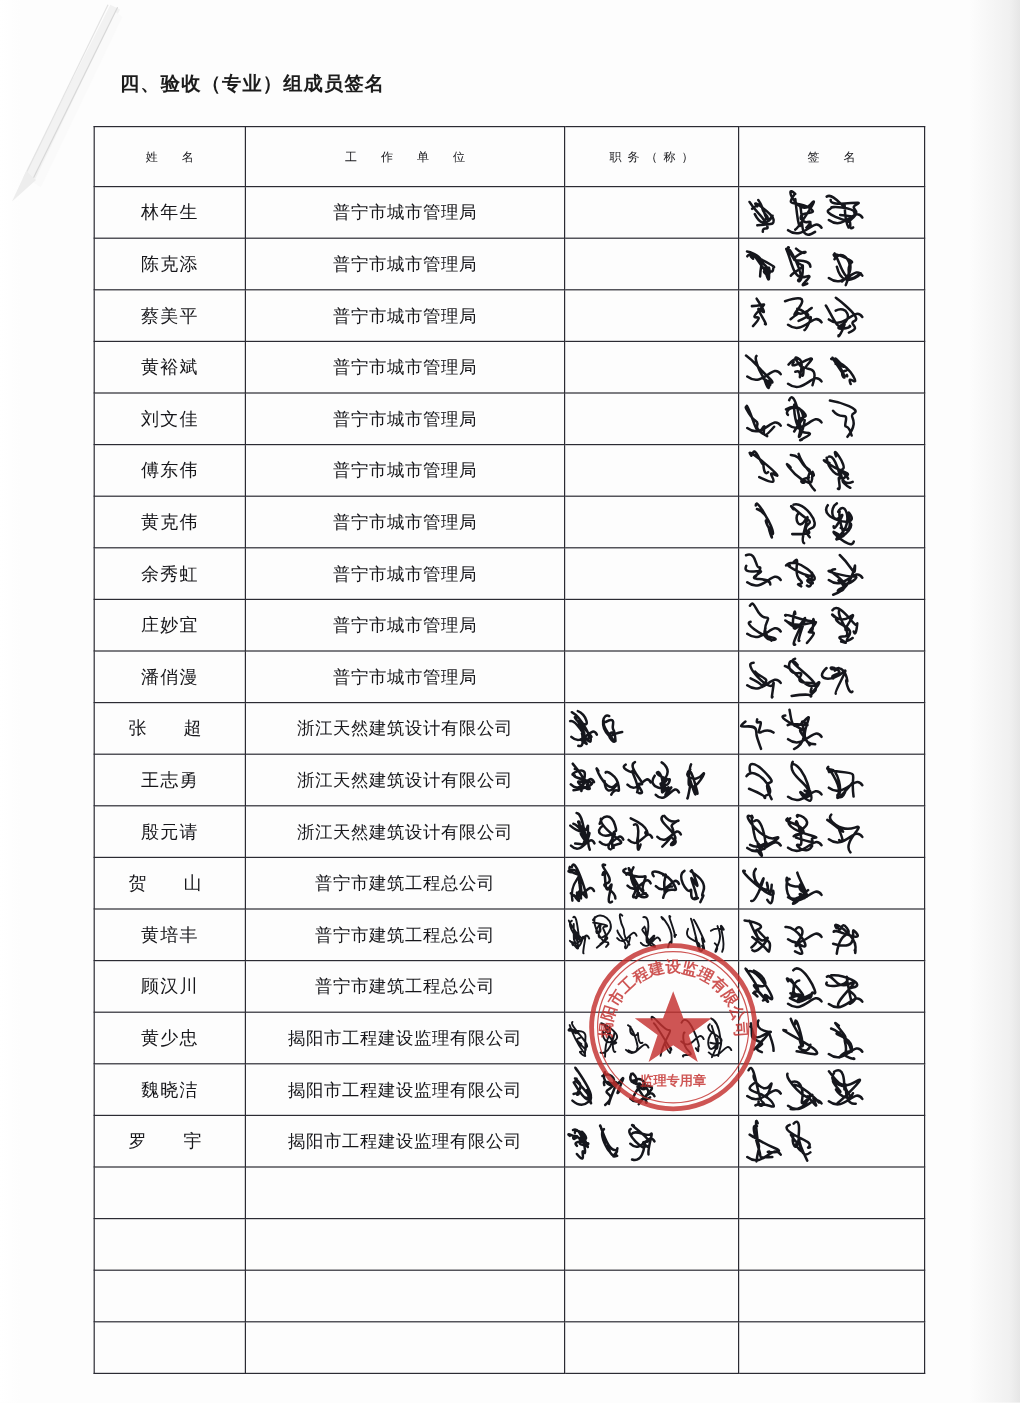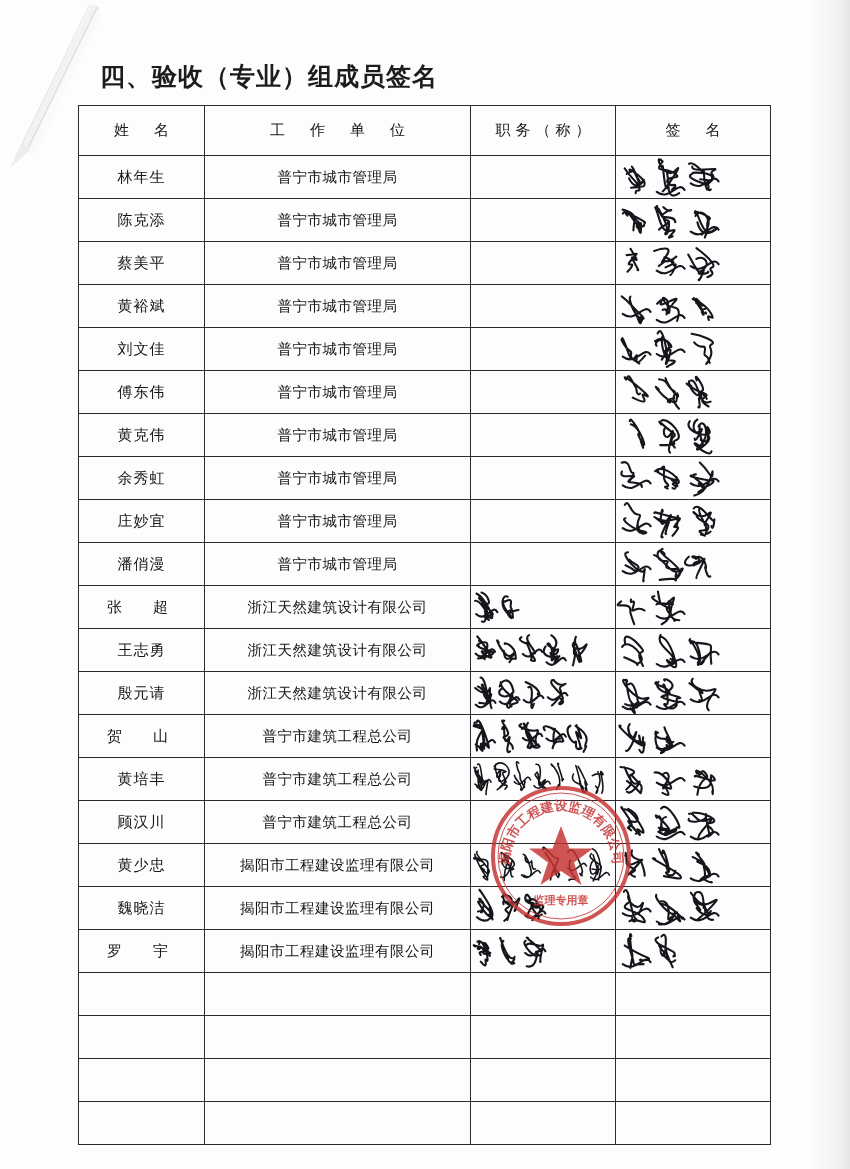--- a/index.html
+++ b/index.html
@@ -30,21 +30,21 @@
     position: absolute;
     left: 0; top: 0;
     width: 120px; height: 190px;
     pointer-events: none;
   }
 
   #doc-title {
     position: absolute;
     left: 100px;
     top: 60px;
-    font-size: 25px;
+    font-size: 16px;
     font-weight: bold;
     letter-spacing: 1px;
     color: #1c1c1c;
     font-family: Liberation Serif, serif;
     white-space: nowrap;
   }
 
   #sign-table {
     position: absolute;
     left: 78px;
@@ -57,21 +57,21 @@
     border: 1px solid #2b2b33;
     padding: 0;
     text-align: center;
     vertical-align: middle;
     font-weight: normal;
     color: #16161a;
     position: relative;
   }
   #sign-table th {
     height: 49px;
-    font-size: 15px;
+    font-size: 10px;
     letter-spacing: 5px;
     text-indent: 5px;
   }
   #sign-table td {
     height: 42px;
     font-size: 15px;
   }
   .col-name   { width: 125px; }
   .col-unit   { width: 265px; margin-left: 28px; }
   .col-title  { width: 144px; }

